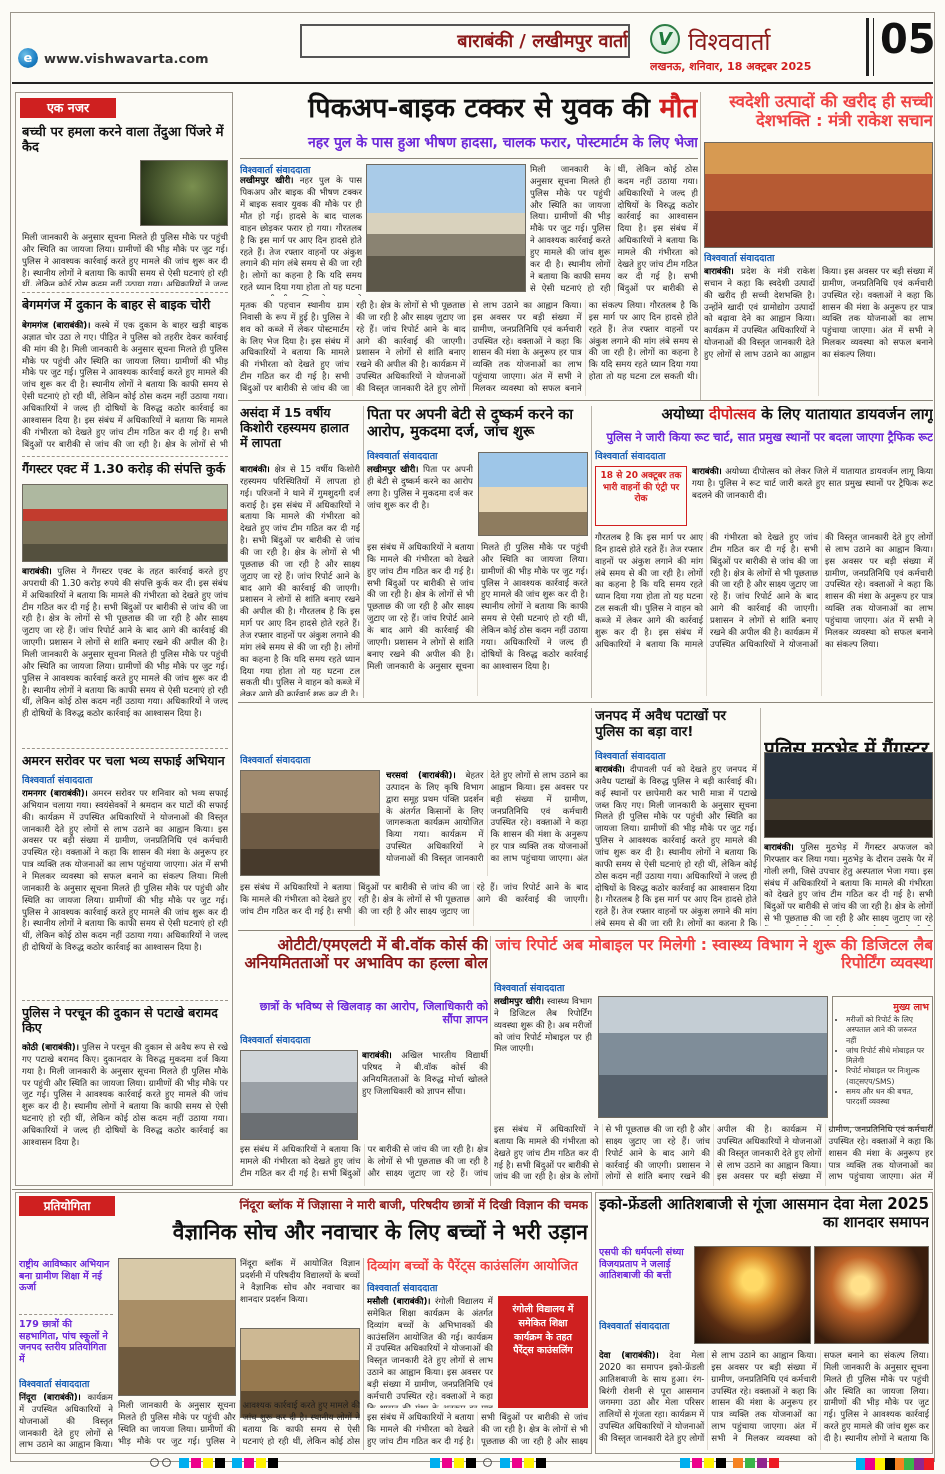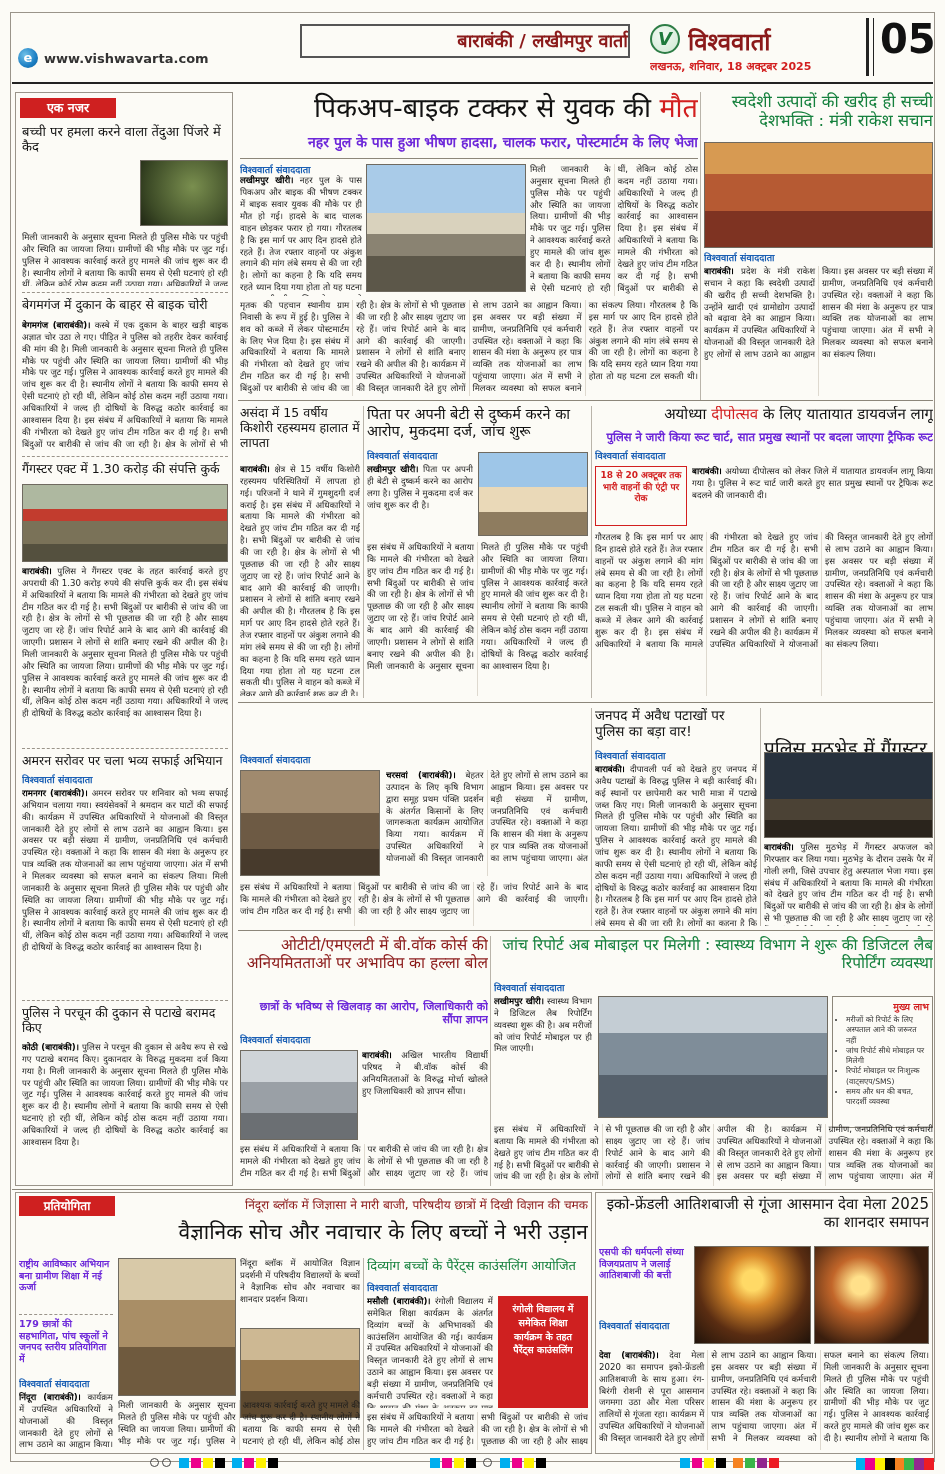--- a/index.html
+++ b/index.html
@@ -3,25 +3,25 @@
 <meta charset="utf-8">
 <style>
   *{box-sizing:border-box;margin:0;padding:0}
   html,body{background:#e8e6e0}
   body{font-family:"DejaVu Sans","Liberation Sans",sans-serif}
   .page{position:relative;width:945px;height:1474px;background:#fcfbf6;margin:0 auto;overflow:hidden}
   .abs{position:absolute;overflow:hidden}
   .frame{position:absolute;border:1px solid #9a948a}
   .vline{position:absolute;width:1px;background:#b9b4aa}
   .hline{position:absolute;height:1px;background:#8c867a}
-  .hl{font-weight:normal;color:#111;line-height:1.18}
+  .hl{font-weight:bold;color:#111;line-height:1.18}
   .center{text-align:right}
   .red{color:#d21f1f}
   .maroon{color:#8b1a1a}
-  .navy{color:#15803d}
+  .navy{color:#ef4444}
   .sub{color:#6d28d9;font-weight:bold;line-height:1.22}
   .byline{color:#1a5fb4;font-weight:bold;font-size:9.5px;line-height:1.2}
   .body{font-size:8.6px;line-height:1.38;text-align:justify;color:#1c1c1c}
   .body b{color:#000}
   .c2{column-count:2;column-gap:7px;column-rule:1px solid #ded9cf}
   .c3{column-count:3;column-gap:7px;column-rule:1px solid #ded9cf}
   .c4{column-count:4;column-gap:7px;column-rule:1px solid #ded9cf}
   .photo{border:1px solid #6f6a60}
   .tag{background:#cf2020;color:#fff;font-weight:bold;text-align:center}
   .dashed{position:absolute;border-top:1px dashed #9a948a}
@@ -56,21 +56,21 @@
   <div class="frame" style="left:10px;top:12px;width:925px;height:1450px"></div>
 
   <div class="abs elogo" style="left:18px;top:48px;width:20px;height:20px;font-size:13px;line-height:20px">e</div>
   <div class="abs" style="left:44px;top:51px;width:190px;height:16px;font-weight:bold;font-size:13px;color:#333">www.vishwavarta.com</div>
 
   <div class="abs frame center" style="left:300px;top:24px;width:330px;height:34px;border-width:2px;border-color:#555">
     <div class="maroon" style="font-weight:bold;font-size:18px;line-height:30px">बाराबंकी / लखीमपुर वार्ता</div>
   </div>
 
   <div class="abs vlogo" style="left:650px;top:24px;width:30px;height:30px;font-size:18px;line-height:26px">V</div>
-  <div class="abs maroon" style="left:688px;top:24px;width:150px;height:30px;font-weight:bold;font-size:24px">विश्ववार्ता</div>
+  <div class="abs maroon" style="left:688px;top:24px;width:150px;height:30px;font-weight:normal;font-size:24px">विश्ववार्ता</div>
   <div class="abs red" style="left:650px;top:58px;width:200px;height:14px;font-weight:bold;font-size:11px">लखनऊ, शनिवार, 18 अक्टूबर 2025</div>
 
   <div class="abs" style="left:866px;top:18px;width:3px;height:58px;background:#222"></div>
   <div class="abs" style="left:873px;top:18px;width:1px;height:58px;background:#222"></div>
   <div class="abs" style="left:880px;top:16px;width:58px;height:58px;font-weight:bold;font-size:40px;color:#111">05</div>
 
   <div class="hline" style="left:12px;top:82px;width:921px;height:2px;background:#222"></div>
 
   <div class="frame" style="left:15px;top:92px;width:218px;height:1094px"></div>
   <div class="abs tag" style="left:20px;top:98px;width:96px;height:20px;font-size:12.5px;line-height:20px">एक नजर</div>

